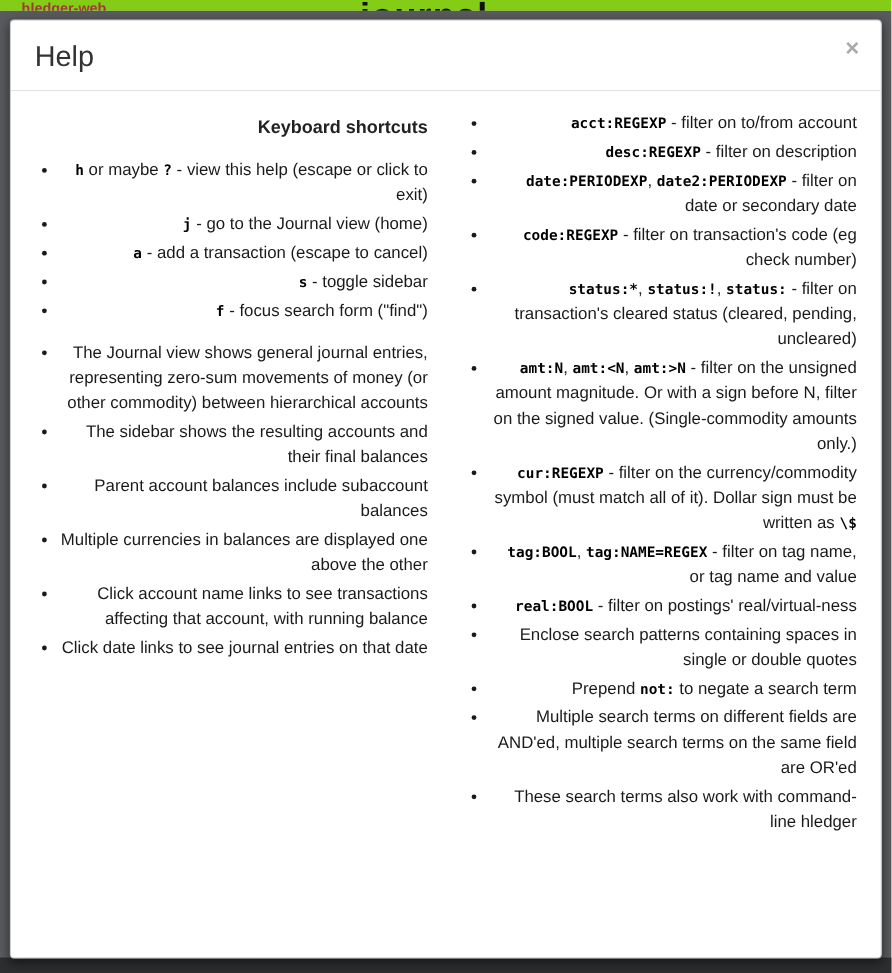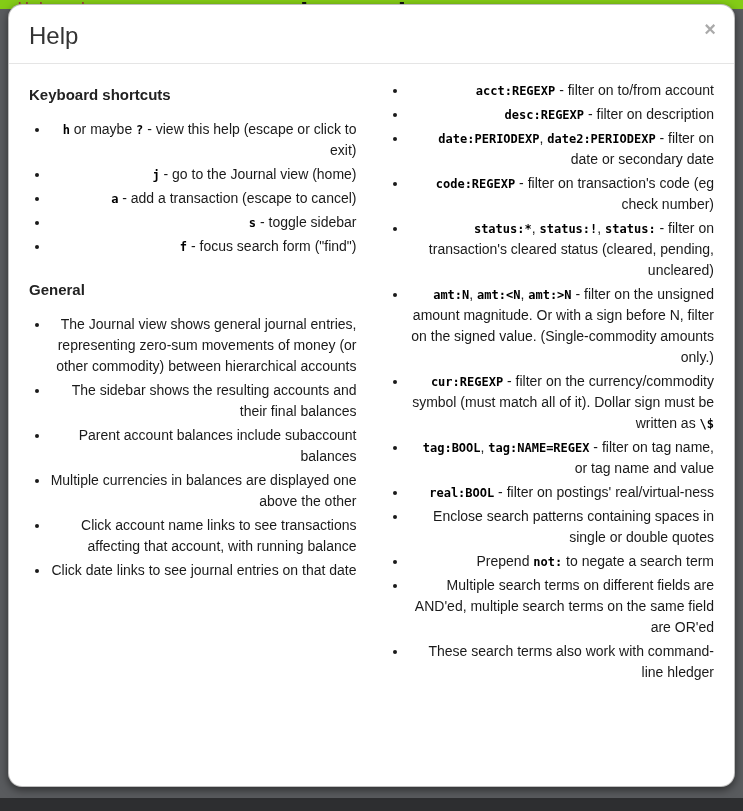--- a/index.html
+++ b/index.html
@@ -30,25 +30,25 @@
     position: absolute; left: 0; top: 9px; right: 0; bottom: 0;
     background: #595b5e; z-index: 2;
   }
   .bottom-strip {
     position: absolute; left: 0; bottom: 0; width: 100%; height: 13px;
     background: #2d2e30; z-index: 3;
   }
 
   
   .modal {
-    position: absolute; left: 8px; top: 4px;
+    position: absolute; left: 8px; top: 16px;
     width: 727px; height: 783px;
     background: #fff;
     border: 1px solid rgba(0,0,0,0.25);
-    border-radius: 14px;
+    border-radius: 4px;
     box-shadow: 0 3px 9px rgba(0,0,0,0.5);
     z-index: 4;
     overflow: hidden;
   }
   .modal-header {
     position: relative;
     padding: 16px 20px 12px 20px;
     border-bottom: 1px solid #e5e5e5;
   }
   .modal-title {
@@ -62,20 +62,21 @@
   }
   .modal-body {
     display: flex; gap: 30px; align-items: flex-start;
     padding: 16px 20px 10px 20px;
   }
   .col { flex: 1 1 0; min-width: 0; }
 
   .section-heading {
     font-size: 15px; font-weight: bold; color: #222;
     margin: 24px 0 16px 0;
+    text-align: right;
   }
   .col .section-heading:first-child { margin-top: 6px; }
 
   .help-list {
     margin: 0 0 14px 0; padding: 0 0 0 21px; list-style: disc;
   }
   .help-list li {
     font-size: 14px; line-height: 1.5; color: #1a1a1a;
     margin: 0 0 3px 0;
     text-align: right;
@@ -104,21 +105,20 @@
   <div class="modal-body">
     <div class="col">
         <h3 class="section-heading">Keyboard shortcuts</h3>
         <ul class="help-list">
           <li><code>h</code><span> or maybe </span><code>?</code><span> - view this help (escape or click to exit)</span></li>
           <li><code>j</code><span> - go to the Journal view (home)</span></li>
           <li><code>a</code><span> - add a transaction (escape to cancel)</span></li>
           <li><code>s</code><span> - toggle sidebar</span></li>
           <li><code>f</code><span> - focus search form ("find")</span></li>
         </ul>
-        <h3 class="section-heading">General</h3>
         <ul class="help-list">
           <li><span>The Journal view shows general journal entries, representing zero-sum movements of money (or other commodity) between hierarchical accounts</span></li>
           <li><span>The sidebar shows the resulting accounts and their final balances</span></li>
           <li><span>Parent account balances include subaccount balances</span></li>
           <li><span>Multiple currencies in balances are displayed one above the other</span></li>
           <li><span>Click account name links to see transactions affecting that account, with running balance</span></li>
           <li><span>Click date links to see journal entries on that date</span></li>
         </ul>
       </div>
     <div class="col">

